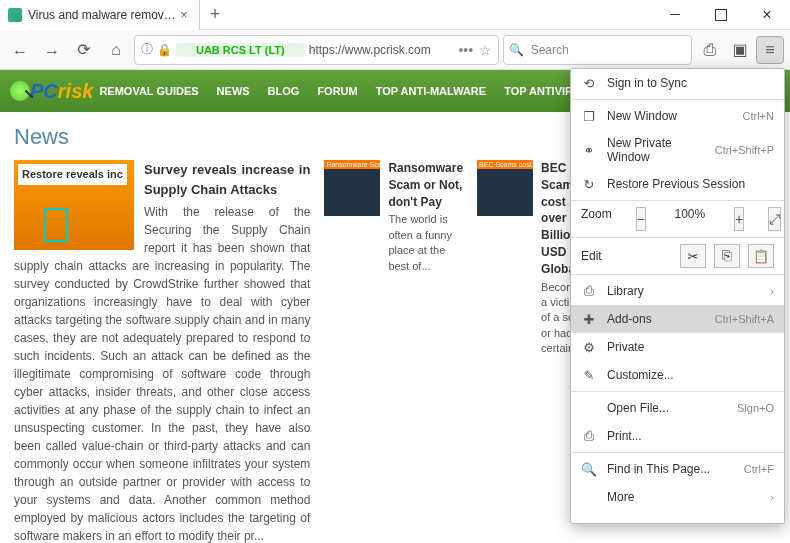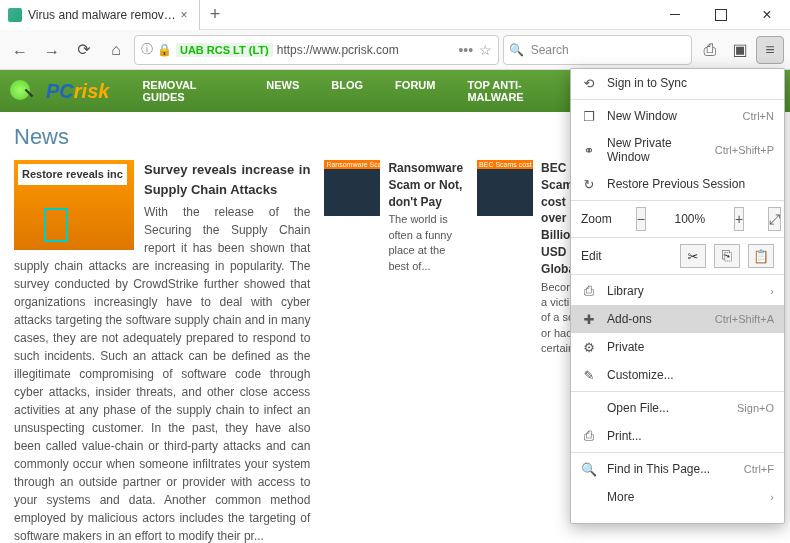--- a/index.html
+++ b/index.html
@@ -14,34 +14,34 @@
 .titlebar-spacer { flex:1; }
 .win-controls { display:flex; }
 .win-btn { width:46px; height:30px; display:flex; align-items:center; justify-content:center; cursor:pointer; color:#333; }
 .win-btn.minimize::before { content:""; width:10px; height:1px; background:#333; }
 .win-btn.maximize::before { content:""; width:10px; height:10px; border:1px solid #333; }
 .win-btn.close { font-size:16px; }
 .toolbar { height:40px; background:#f9f9f9; display:flex; align-items:center; padding:0 6px; gap:4px; border-bottom:1px solid #ddd; }
 .nav-btn { width:28px; height:28px; display:flex; align-items:center; justify-content:center; color:#555; cursor:pointer; border-radius:4px; font-size:16px; }
 .urlbar { flex:1.4; height:30px; border:1px solid #ccc; border-radius:4px; background:#fff; display:flex; align-items:center; padding:0 6px; font-size:12px; gap:4px; }
 .lock-icon { color:#12bc00; font-size:12px; }
-.cert-badge { background:#e8f5e9; color:#12bc00; padding:1px 4px; border-radius:2px; font-size:11px; font-weight:600; }
+.cert-badge { background:#e8f5e9; color:#12bc00; padding:1px 20px; border-radius:2px; font-size:11px; font-weight:600; }
 .url-text { color:#555; flex:1; white-space:nowrap; overflow:hidden; }
 .url-actions { display:flex; gap:6px; color:#888; font-size:14px; }
 .searchbar { flex:0.7; height:30px; border:1px solid #ccc; border-radius:4px; background:#fff; display:flex; align-items:center; padding:0 6px; font-size:12px; gap:6px; color:#888; }
 .toolbar-right { display:flex; gap:2px; align-items:center; }
 .page { flex:1; overflow:hidden; background:#fff; position:relative; }
 .site-header { height:42px; background:linear-gradient(#62a23a,#4a8a2a); display:flex; align-items:center; padding:0 10px; position:relative; }
-.logo { display:flex; gap:16px; margin-right:33px; }
+.logo { display:flex; align-items:center; gap:0; margin-right:6px; }
 .logo-icon { width:20px; height:20px; background:radial-gradient(#9f6,#6c3); border-radius:50%; position:relative; }
 .logo-icon::after { content:""; position:absolute; width:10px; height:2px; background:#333; transform:rotate(45deg); left:14px; top:12px; }
 .logo-text { font-size:20px; font-style:italic; font-weight:bold; }
 .logo-pc { color:#26b; }
 .logo-risk { color:#fa0; }
-.nav-menu { display:flex; gap:32px; }
+.nav-menu { display:flex; gap:18px; }
 .nav-item { color:#fff; font-size:11px; font-weight:600; cursor:pointer; }
 .content { padding:12px 14px; display:flex; gap:16px; }
 .main-col { flex:1.6; }
 .h-news { font-size:22px; color:#58a; font-weight:400; margin-bottom:10px; }
 .articles { display:flex; gap:14px; }
 .left-article { flex:1.3; font-size:12px; color:#555; line-height:1.5; text-align:justify; }
 .thumb-lg { float:left; width:120px; height:90px; background:linear-gradient(#f90,#d70); margin:0 10px 4px 0; position:relative; padding:4px; }
 .thumb-lg-text { background:#fff; color:#333; font-size:11px; font-weight:600; padding:2px 4px; display:inline-block; }
 .thumb-lg::after { content:""; position:absolute; bottom:8px; left:30px; width:20px; height:30px; border:2px solid #0cc; }
 .art-title { font-size:13px; font-weight:bold; color:#333; margin-bottom:4px; }
@@ -65,21 +65,21 @@
 .meter-sub { font-size:10px; color:#888; margin-top:4px; }
 
 .menu-panel { position:absolute; top:68px; right:5px; width:215px; background:#fff; border:1px solid #bbb; box-shadow:0 4px 16px rgba(0,0,0,.3); border-radius:2px; z-index:100; font-size:12px; color:#333; }
 .menu-row { display:flex; align-items:center; padding:6px 10px; gap:10px; cursor:pointer; position:relative; }
 .menu-row.highlight { background:#d8d8d8; }
 .menu-icon { width:16px; height:16px; display:flex; align-items:center; justify-content:center; color:#555; font-size:13px; flex-shrink:0; }
 .menu-label { flex:1; }
 .menu-shortcut { font-size:11px; color:#888; }
 .menu-arrow { color:#888; font-size:11px; }
 .menu-sep { height:1px; background:#ddd; margin:2px 0; }
-.zoom-row { display:flex; align-items:center; padding:4px 10px; gap:24px; }
+.zoom-row { display:flex; padding:4px 10px; gap:24px; }
 .zoom-label { flex:1; font-size:12px; }
 .zoom-btn { width:26px; height:24px; border:1px solid #bbb; background:#f5f5f5; display:flex; align-items:center; justify-content:center; cursor:pointer; font-size:14px; color:#555; }
 .zoom-val { min-width:40px; text-align:center; font-size:12px; }
 .edit-row { display:flex; align-items:center; padding:4px 10px; gap:8px; }
 .edit-label { flex:1; font-size:12px; }
 .edit-btn { width:26px; height:24px; border:1px solid #bbb; background:#f5f5f5; display:flex; align-items:center; justify-content:center; cursor:pointer; font-size:13px; }
 </style>
 </head>
 <body>
 

